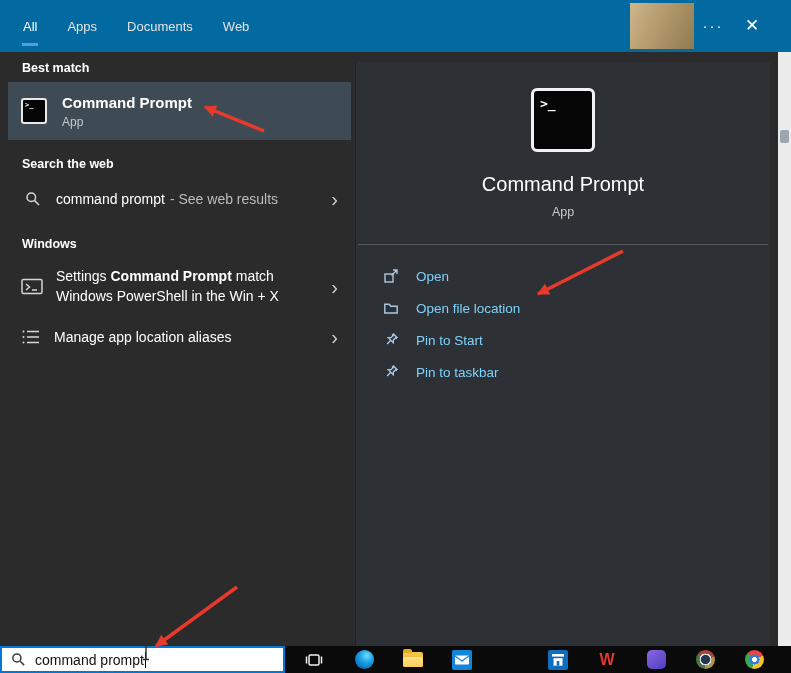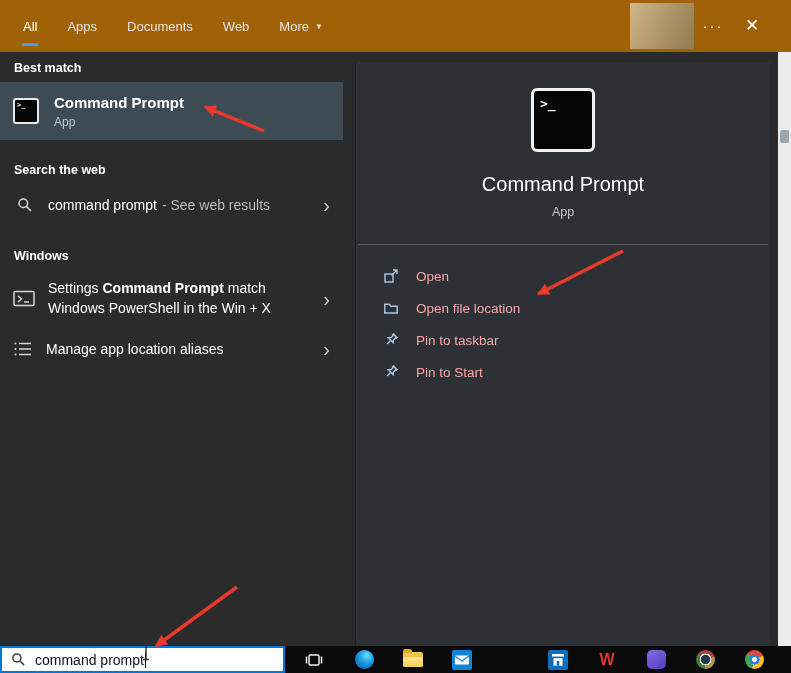--- a/index.html
+++ b/index.html
@@ -8,37 +8,37 @@
     position:relative; overflow:hidden;
     font-family:"Liberation Sans", sans-serif;
     background:#1f1f1f;
   }
   .screen { position:absolute; inset:0; }
 
   
   .flyout-bg { position:absolute; left:0; top:52px; width:778px; height:594px; background:#2b2b2b; }
 
   
-  .topbar { position:absolute; left:0; top:0; width:791px; height:52px; background:#a16207; }
+  .topbar { position:absolute; left:0; top:0; width:791px; height:52px; background:#0369a1; }
   .tabs { position:absolute; left:22px; top:0; height:52px; display:flex; gap:28px; }
   .tab { display:flex; align-items:center; color:#e4e4e4; font-size:13px; position:relative; padding:0 1px; cursor:default; }
   .tab.active { color:#fff; }
   .tab.active::after { content:""; position:absolute; left:0; right:0; bottom:6px; height:3px; background:var(--accent,#4f9ee3); }
   .tab .chev { font-size:8px; margin-left:6px; color:#e4e4e4; }
   .avatar { position:absolute; left:630px; top:3px; width:64px; height:46px;
             background:linear-gradient(115deg,#cdb78d 0%,#b49a6c 45%,#8f7a52 100%); }
   .dots-btn { position:absolute; left:698px; top:14px; width:30px; height:26px; color:#fff;
               font-size:15px; letter-spacing:2px; text-align:center; line-height:24px; }
   .close-btn { position:absolute; left:737px; top:12px; width:30px; height:28px; color:#fff;
                font-size:17px; text-align:center; line-height:28px; }
 
   
-  .left-panel { position:absolute; left:0; top:52px; width:343px; height:594px; }
+  .left-panel { position:absolute; left:8px; top:52px; width:343px; height:594px; }
   .sec-h { color:#fff; font-size:12.5px; font-weight:700; padding:9px 14px 7px; }
-  .sec-h.mt { padding-top:23px; }
+  .sec-h.mt { padding-top:17px; }
   .bm-row { position:relative; height:58px; background:var(--highlight,#3e4b54);
             display:flex; align-items:center; padding-left:13px; gap:15px; }
   .bm-title { font-size:15px; font-weight:700; color:#fff; }
   .bm-sub { font-size:12px; color:#c3c9cd; margin-top:4px; }
   .cmd-icon-sm { width:26px; height:26px; background:#050505; border:2px solid #e8e8e8;
                  border-radius:3px; position:relative; flex:0 0 auto; }
   .cmd-icon-sm::before { content:">_"; position:absolute; top:1px; left:2px;
                          font:700 7px "DejaVu Sans Mono", monospace; color:#fff; }
   .row { position:relative; display:flex; align-items:center; color:#fff; }
   .web-row { height:42px; padding-left:17px; gap:15px; font-size:14px; }
@@ -55,21 +55,21 @@
              background:#2d3034; border-left:1px solid #202225; }
   .cmd-icon-lg { margin:26px auto 0; width:64px; height:64px; background:#050505;
                  border:3px solid #f2f2f2; border-radius:6px; position:relative; }
   .cmd-icon-lg::before { content:">_"; position:absolute; top:5px; left:6px;
                          font:700 13px "DejaVu Sans Mono", monospace; color:#fff; }
   .pv-title { margin-top:21px; text-align:center; color:#fff; font-size:20px; font-weight:400; }
   .pv-sub { margin-top:9px; text-align:center; color:#c9c9c9; font-size:12.5px; }
   .pv-div { margin:25px 2px 0; border-top:1px solid #595c60; }
   .actions { margin-top:15px; }
   .action { display:flex; align-items:center; height:32px; padding-left:27px; gap:17px;
-            color:#fca5a5; font-size:13.5px; }
+            color:#7dd3fc; font-size:13.5px; }
   .aicon { width:16px; height:16px; flex:0 0 auto; }
 
   
   .right-strip { position:absolute; left:778px; top:52px; width:13px; height:594px; background:#ececec; }
   .strip-icon { position:absolute; left:2px; top:78px; width:9px; height:13px; background:#9aa7b0; border-radius:2px; }
 
   
   .taskbar { position:absolute; left:0; top:646px; width:791px; height:27px; background:#0a0a0a; }
   .searchbox { position:absolute; left:0; top:0; width:285px; height:27px; background:#fff;
                border:2px solid var(--search-border,#0078d7); display:flex; align-items:center; padding-left:9px; }
@@ -105,24 +105,20 @@
 <div class="screen">
 
   <div class="flyout-bg"></div>
 
   <div class="topbar">
     <div class="tabs">
       <div class="tab active">All</div>
       <div class="tab">Apps</div>
       <div class="tab">Documents</div>
       <div class="tab">Web</div>
-      <div class="tab">
-        <span>More</span>
-        <span class="chev">▼</span>
-      </div>
     </div>
     <div class="avatar"></div>
     <div class="dots-btn">···</div>
     <div class="close-btn">✕</div>
   </div>
 
   <div class="left-panel">
     <div class="sec-h">Best match</div>
 
     <div class="bm-row">
@@ -195,30 +191,30 @@
         </svg>
         <span>Open file location</span>
       </div>
       <div class="action">
         <svg class="aicon" viewBox="0 0 16 16" fill="none" stroke="#a9c9e6" stroke-width="1.4">
           <g transform="rotate(45 8 8)">
               <path d="M5.5 2 H10.5 V3.2 H9.7 V6.4 L11.5 8.3 H4.5 L6.3 6.4 V3.2 H5.5 Z"></path>
               <line x1="8" y1="8.3" x2="8" y2="13.5"></line>
             </g>
         </svg>
-        <span>Pin to taskbar</span>
+        <span>Pin to Start</span>
       </div>
       <div class="action">
         <svg class="aicon" viewBox="0 0 16 16" fill="none" stroke="#a9c9e6" stroke-width="1.4">
           <g transform="rotate(45 8 8)">
               <path d="M5.5 2 H10.5 V3.2 H9.7 V6.4 L11.5 8.3 H4.5 L6.3 6.4 V3.2 H5.5 Z"></path>
               <line x1="8" y1="8.3" x2="8" y2="13.5"></line>
             </g>
         </svg>
-        <span>Pin to Start</span>
+        <span>Pin to taskbar</span>
       </div>
     </div>
   </div>
 
   <div class="right-strip">
     <div class="strip-icon"></div>
   </div>
 
   <div class="taskbar">
     <div class="searchbox">

